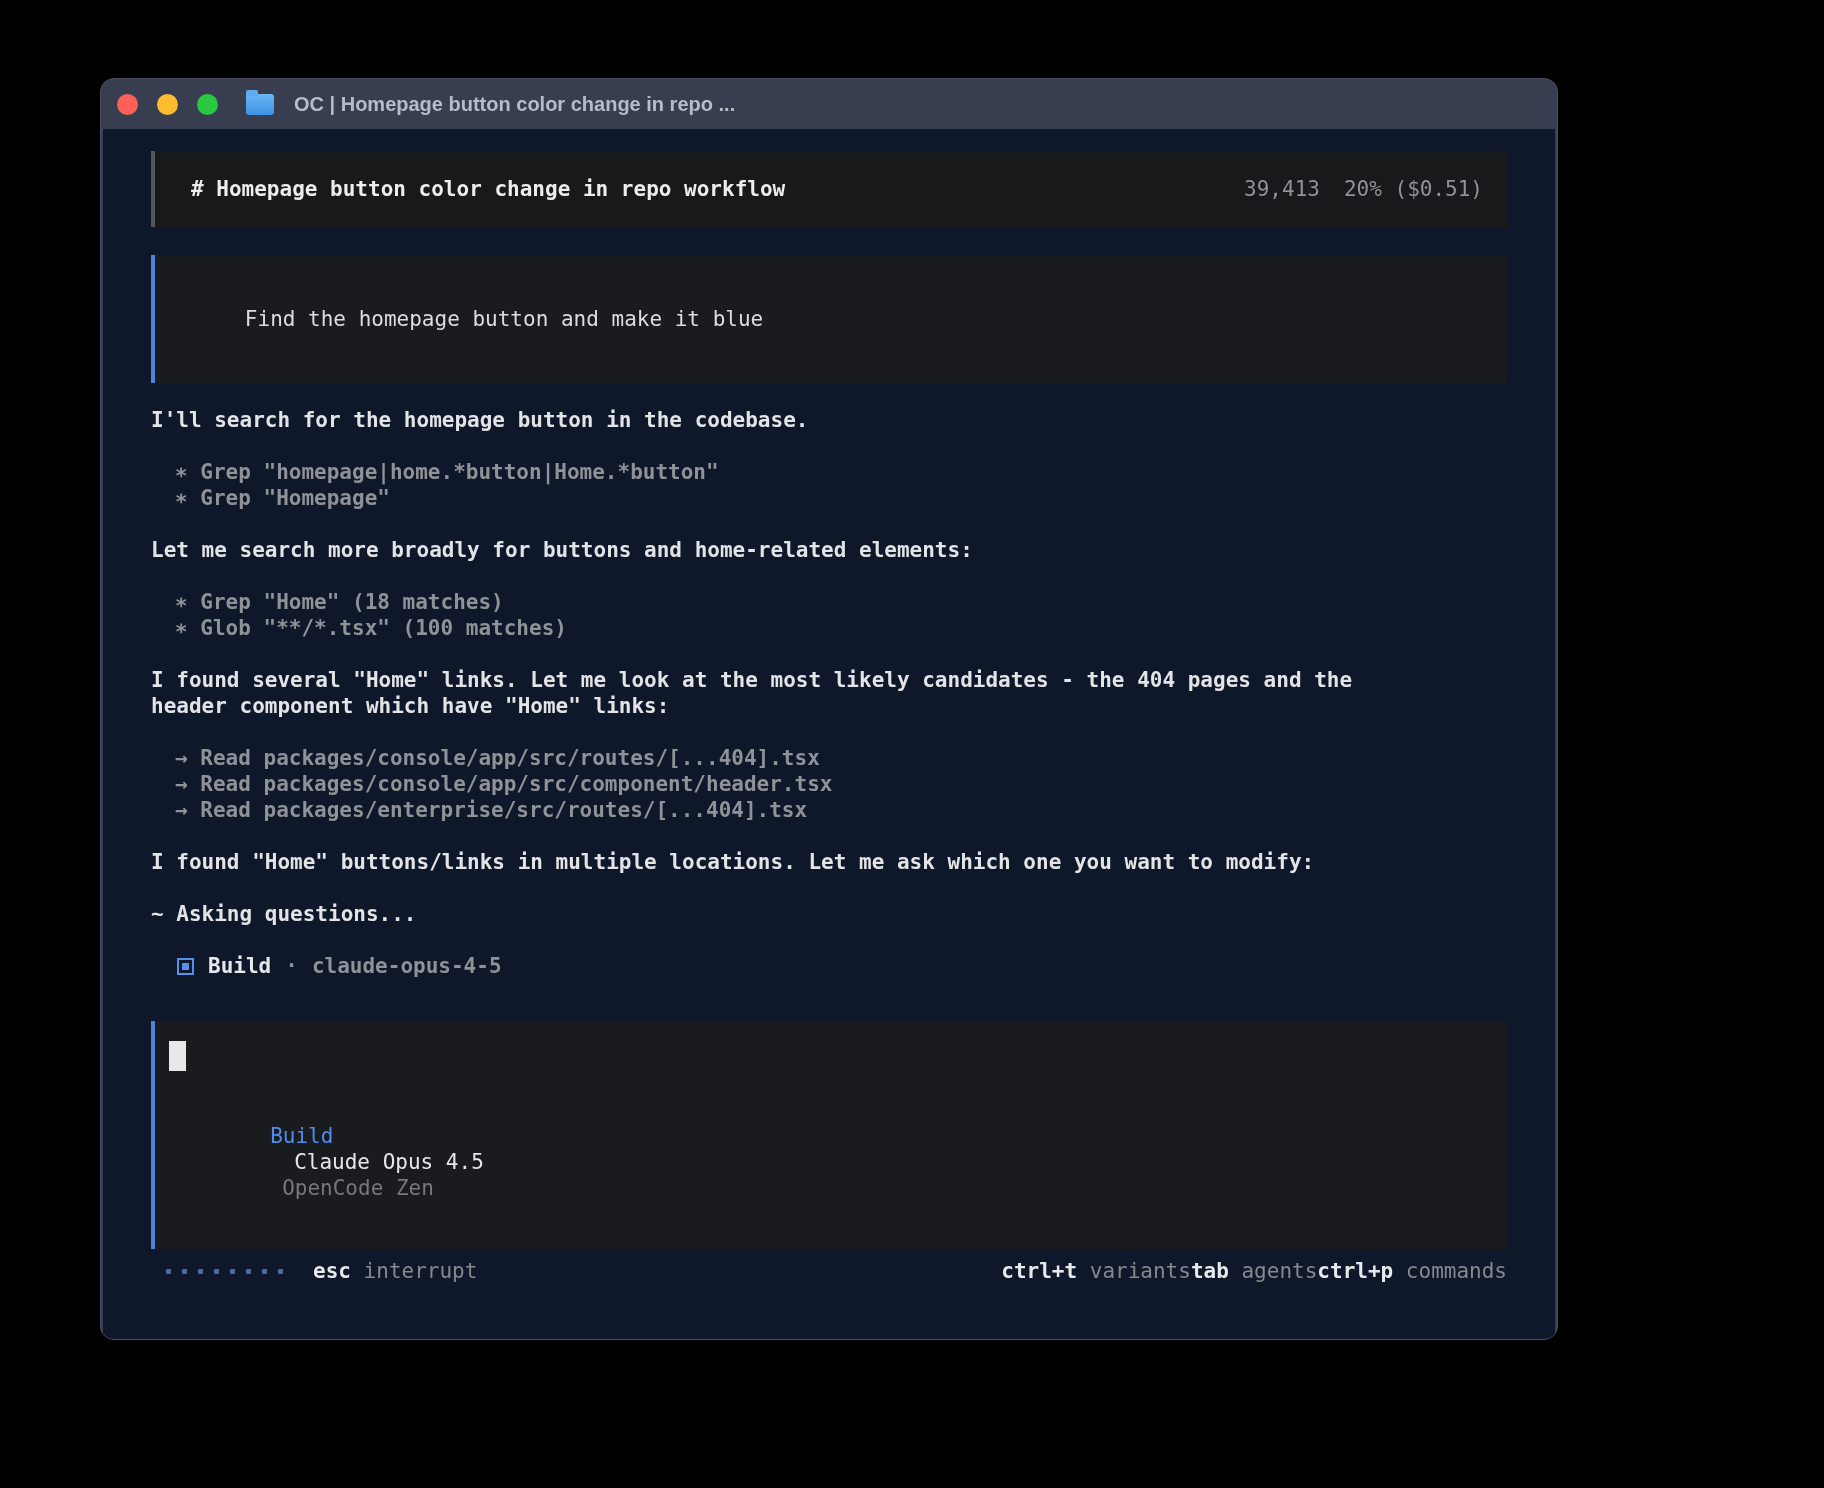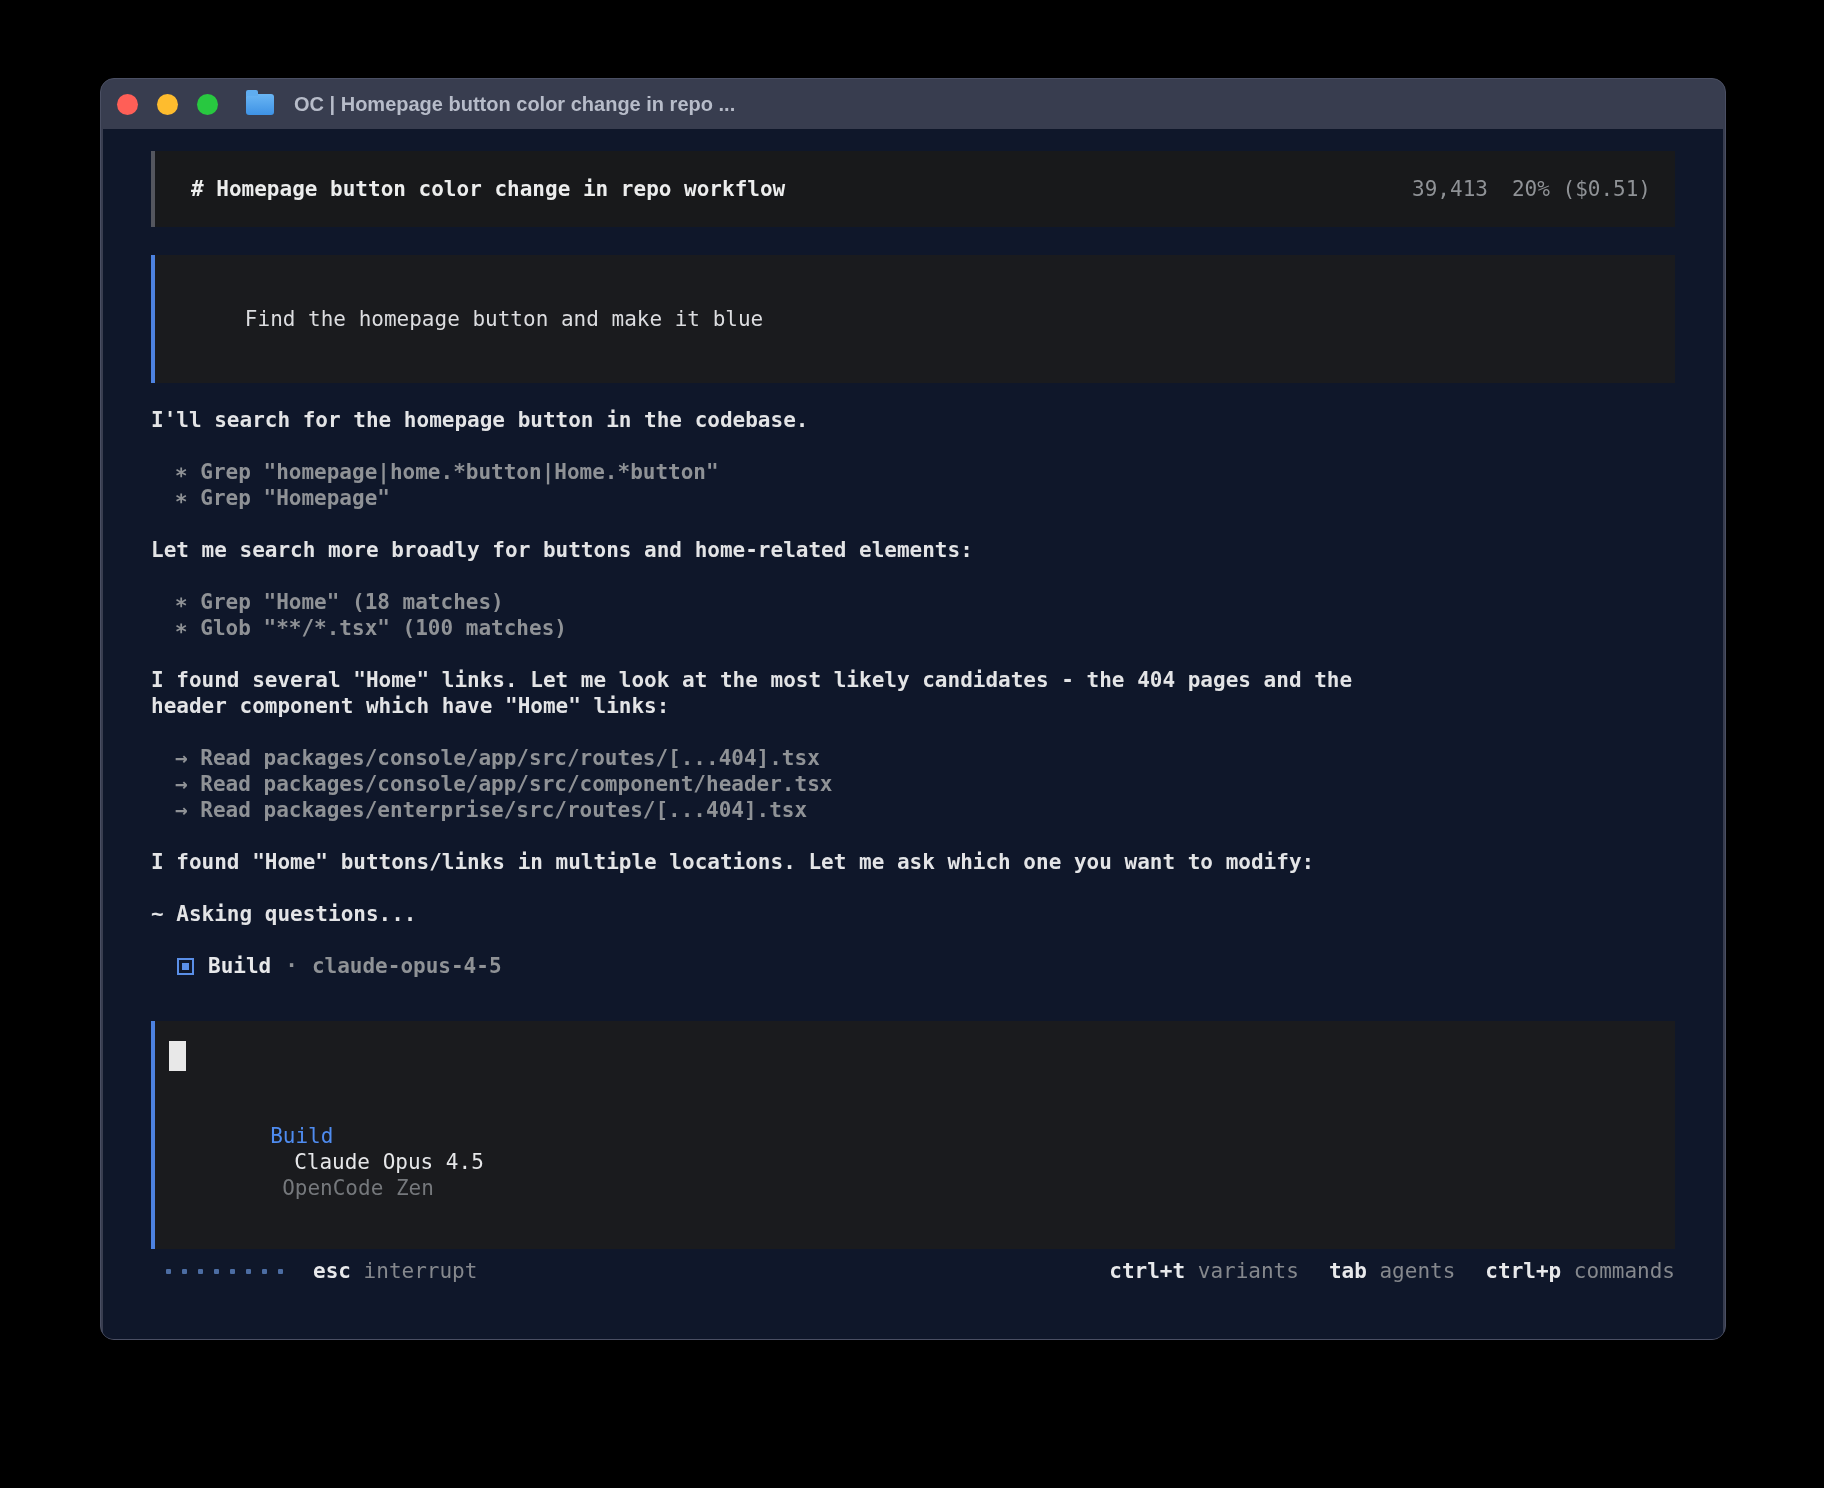--- a/index.html
+++ b/index.html
@@ -2,21 +2,21 @@
 <html><head>
 <meta charset="utf-8">
 <style>
   * { margin: 0; padding: 0; box-sizing: border-box; }
   html, body { width: 1824px; height: 1488px; background: #000000; overflow: hidden; }
   body { font-family: "DejaVu Sans Mono", monospace; }
 
   .window {
     position: absolute;
     left: 100px; top: 78px;
-    width: 1626px; height: 1262px;
+    width: 1458px; height: 1262px;
     background: #383d4f;
     border: 1px solid #4a4f63;
     border-radius: 14px;
     display: flex;
     flex-direction: column;
     overflow: hidden;
   }
 
   
   .titlebar {
@@ -151,21 +151,21 @@
     align-items: center;
     height: 26px;
     padding-left: 15px;
   }
   .footer-left { display: flex; align-items: center; gap: 30px; justify-content: flex-end; }
   .dots { display: inline-flex; gap: 11px; align-items: center; }
   .dot { width: 5px; height: 5px; background: #4c6da3; border-radius: 1px; display: inline-block; }
   .esc-group { white-space: pre; }
   .key  { color: #e8e9eb; font-weight: bold; }
   .hint { color: #85888d; }
-  .footer-right { display: inline-flex; gap: 30px; white-space: pre; }
+  .footer-right { display: inline-flex; white-space: pre; }
   .hint-pair { white-space: pre; }
 </style>
 </head>
 <body>
 
 <div class="window">
 
   <div class="titlebar">
     <div class="lights">
       <span class="light red"></span>

